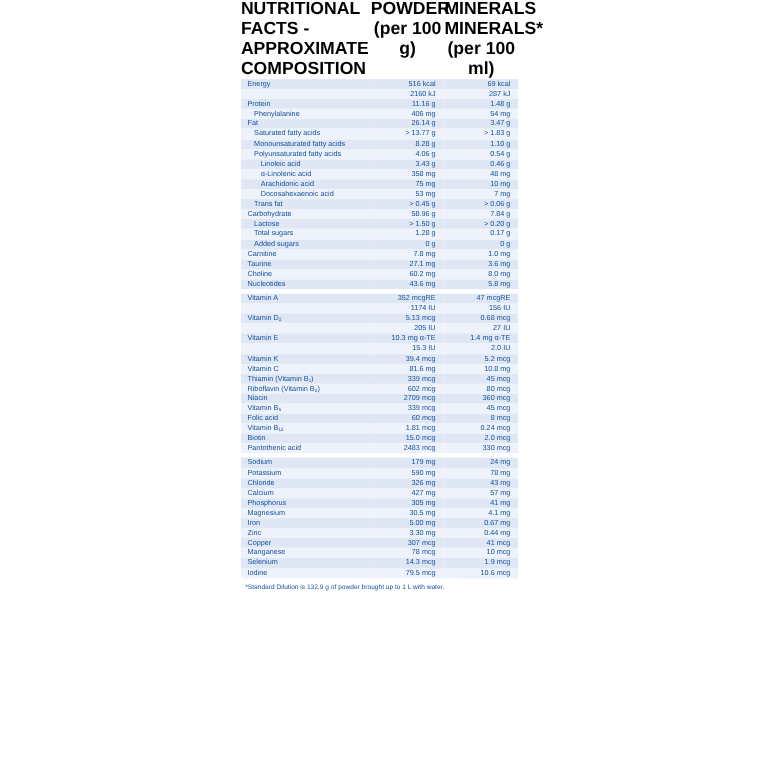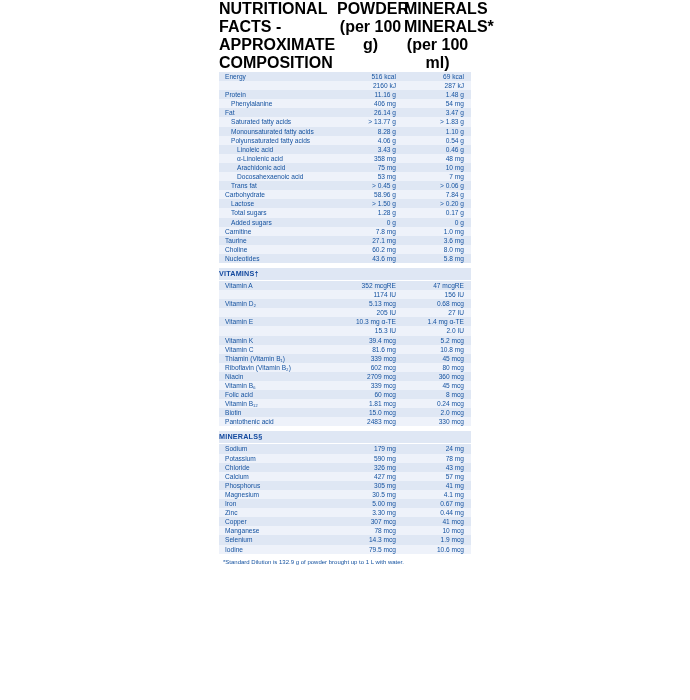--- a/index.html
+++ b/index.html
@@ -193,23 +193,20 @@
           <td class="val2">8.0 mg</td>
         </tr>
         <tr class="row band">
           <td class="lbl">Nucleotides</td>
           <td class="val">43.6 mg</td>
           <td class="val2">5.8 mg</td>
         </tr>
         <tr class="spacer">
           <td colspan="3"></td>
         </tr>
-        <tr class="sect">
-          <td colspan="3">VITAMINS†</td>
-        </tr>
         <tr class="row band">
           <td class="lbl">Vitamin A</td>
           <td class="val">352 mcgRE</td>
           <td class="val2">47 mcgRE</td>
         </tr>
         <tr class="row zebra">
           <td class="lbl">&nbsp;</td>
           <td class="val">1174 IU</td>
           <td class="val2">156 IU</td>
         </tr>
@@ -278,23 +275,20 @@
           <td class="val">15.0 mcg</td>
           <td class="val2">2.0 mcg</td>
         </tr>
         <tr class="row zebra">
           <td class="lbl">Pantothenic acid</td>
           <td class="val">2483 mcg</td>
           <td class="val2">330 mcg</td>
         </tr>
         <tr class="spacer">
           <td colspan="3"></td>
-        </tr>
-        <tr class="sect">
-          <td colspan="3">MINERALS§</td>
         </tr>
         <tr class="row band">
           <td class="lbl">Sodium</td>
           <td class="val">179 mg</td>
           <td class="val2">24 mg</td>
         </tr>
         <tr class="row zebra">
           <td class="lbl">Potassium</td>
           <td class="val">590 mg</td>
           <td class="val2">78 mg</td>

